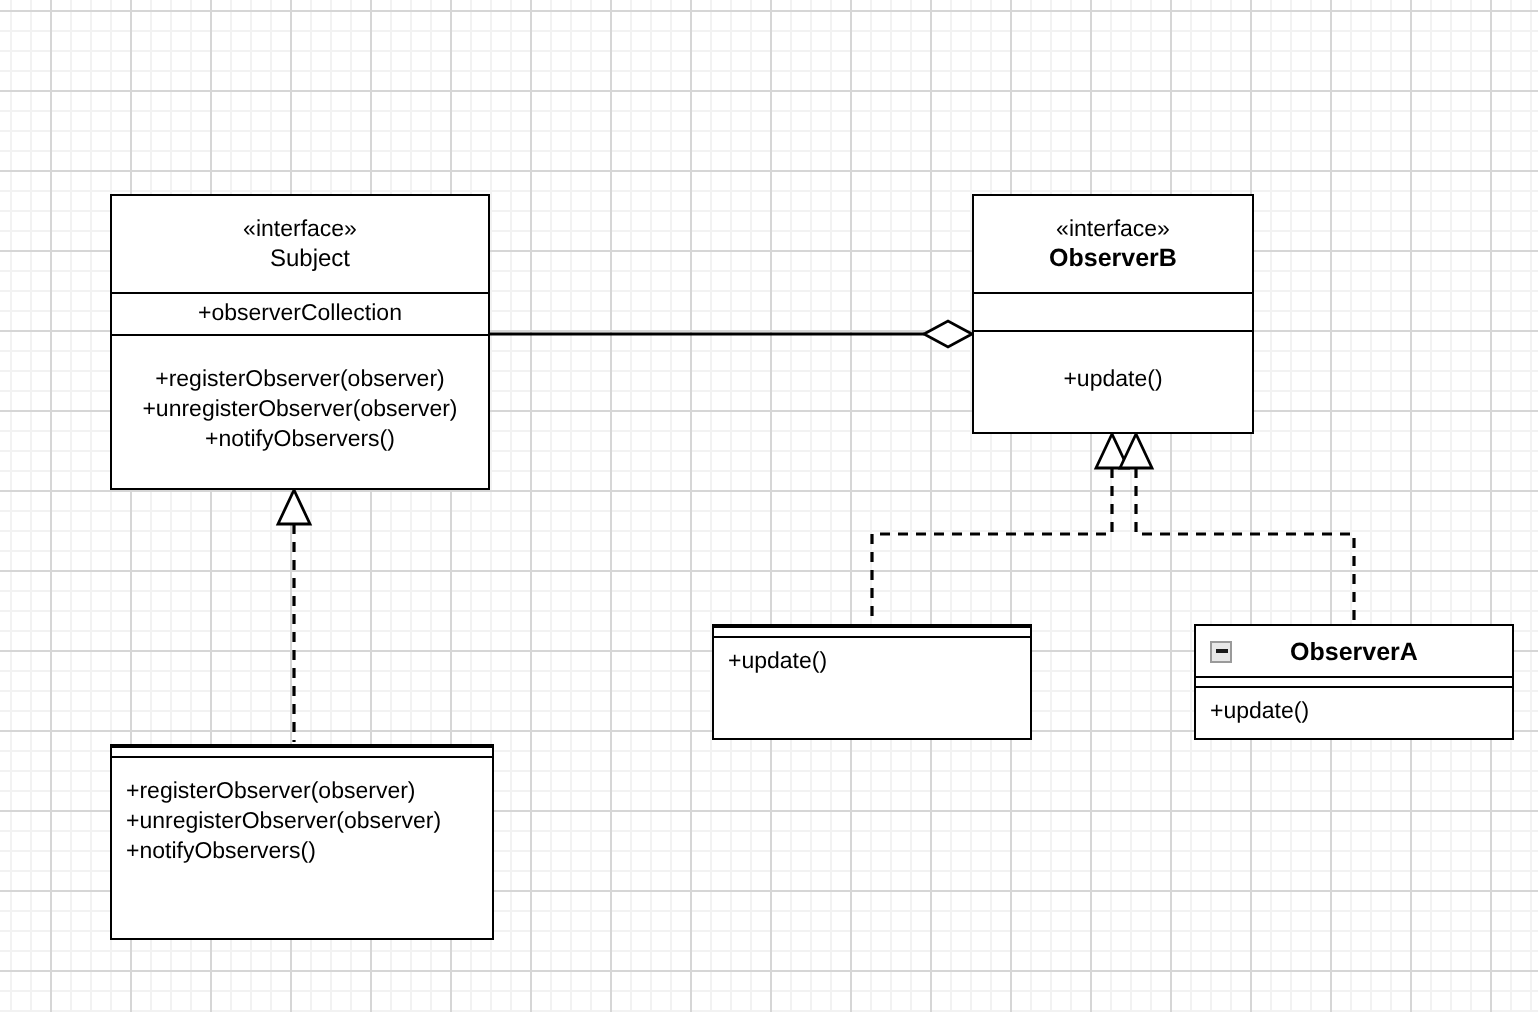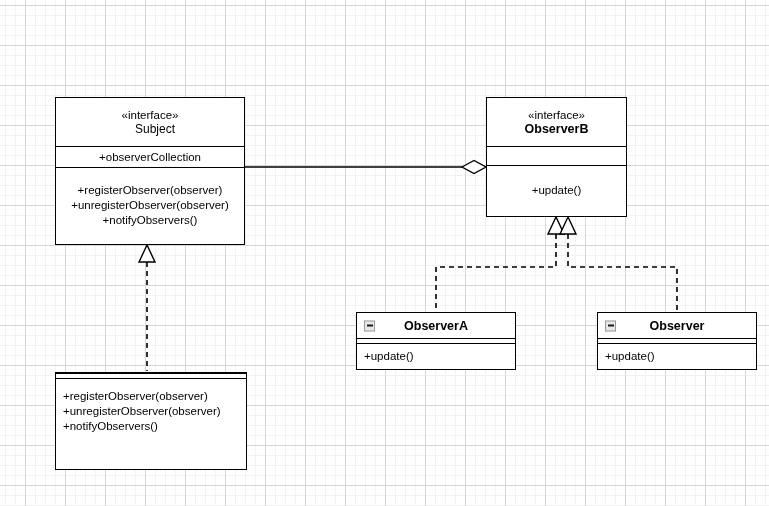--- a/index.html
+++ b/index.html
@@ -171,34 +171,30 @@
   <div class="uml-box" style="left:55px; top:372px; width:192px; height:98px;">
     <div class="compartment divider thin-strip"></div>
     <div class="compartment divider members-left" style="height:66px;">
       <div>+registerObserver(observer)</div>
       <div>+unregisterObserver(observer)</div>
       <div>+notifyObservers()</div>
     </div>
   </div>
 
   <div class="uml-box" style="left:356px; top:312px; width:160px; height:58px;">
+    <div class="compartment divider thin-strip"></div>
+    <div class="compartment divider members-left" style="height:26px;">
+      <div>+update()</div>
+    </div>
+  </div>
+
+  <div class="uml-box" style="left:597px; top:312px; width:160px; height:58px;">
     <div class="compartment title-bar-collapsible" style="height:25px;">
       <span class="collapse-icon"></span>
       <span class="cls-name-bold">ObserverA</span>
     </div>
     <div class="compartment divider thin-strip"></div>
     <div class="compartment divider members-left" style="height:26px;">
       <div>+update()</div>
     </div>
   </div>
 
-  <div class="uml-box" style="left:597px; top:312px; width:160px; height:58px;">
-    <div class="compartment title-bar-collapsible" style="height:25px;">
-      <span class="collapse-icon"></span>
-      <span class="cls-name-bold">Observer</span>
-    </div>
-    <div class="compartment divider thin-strip"></div>
-    <div class="compartment divider members-left" style="height:26px;">
-      <div>+update()</div>
-    </div>
-  </div>
-
 </div>
 
 </body></html>

